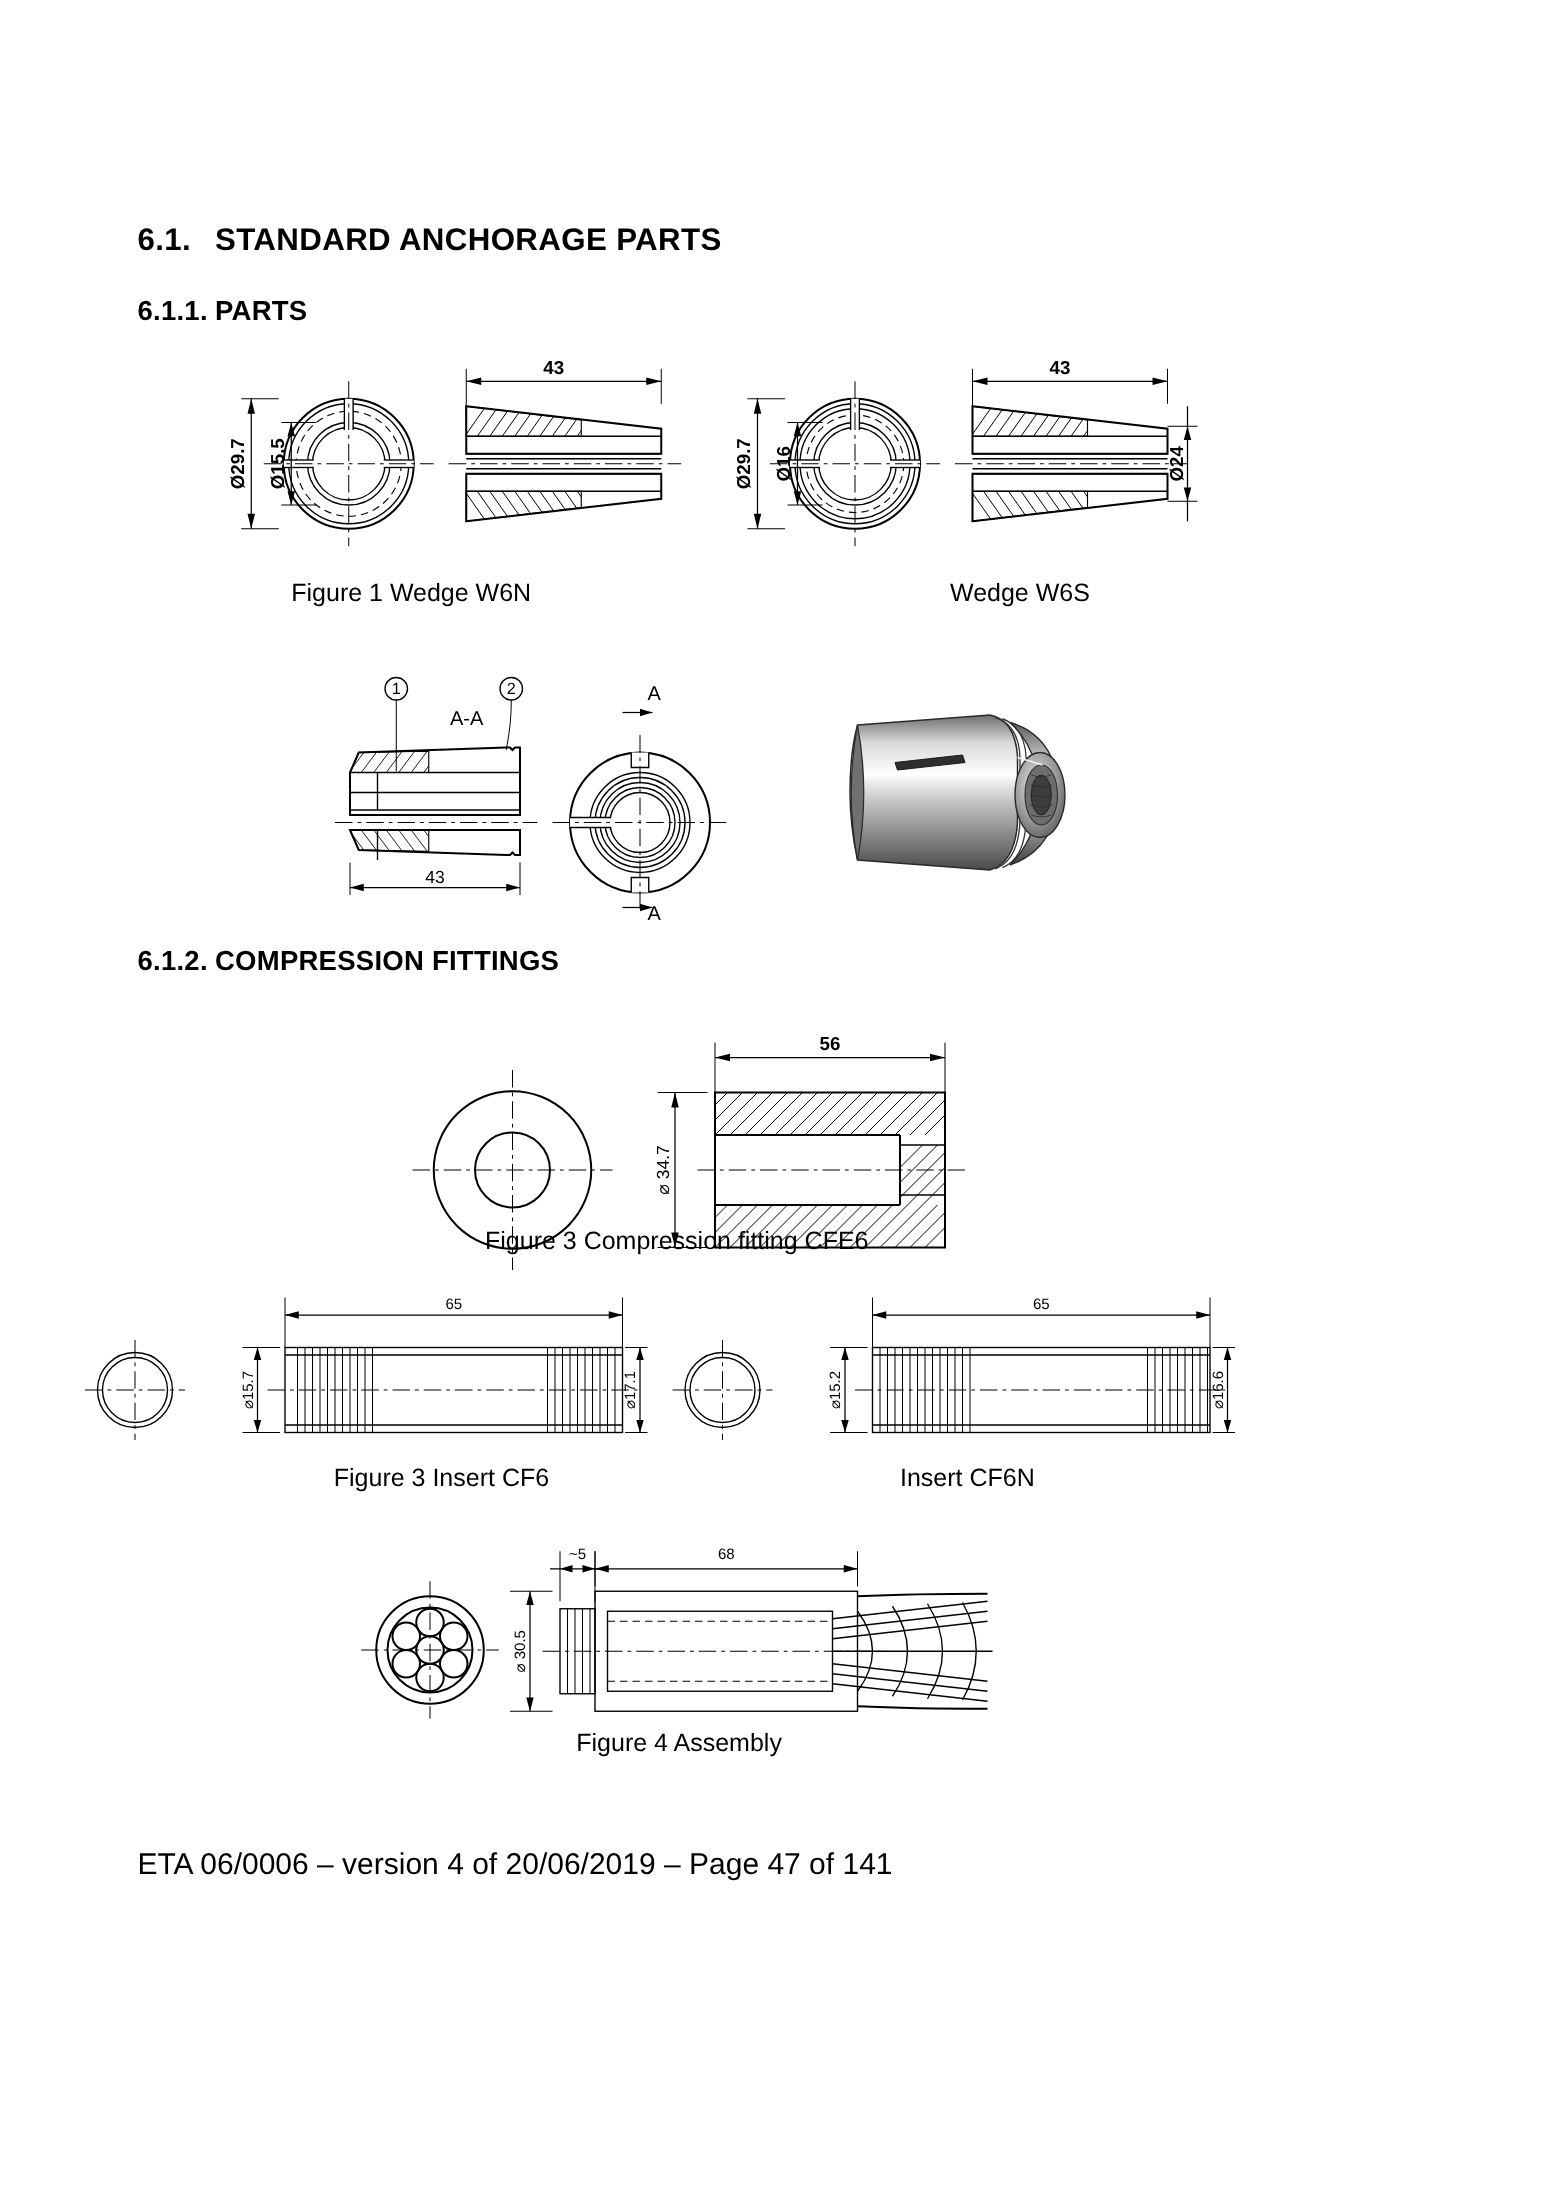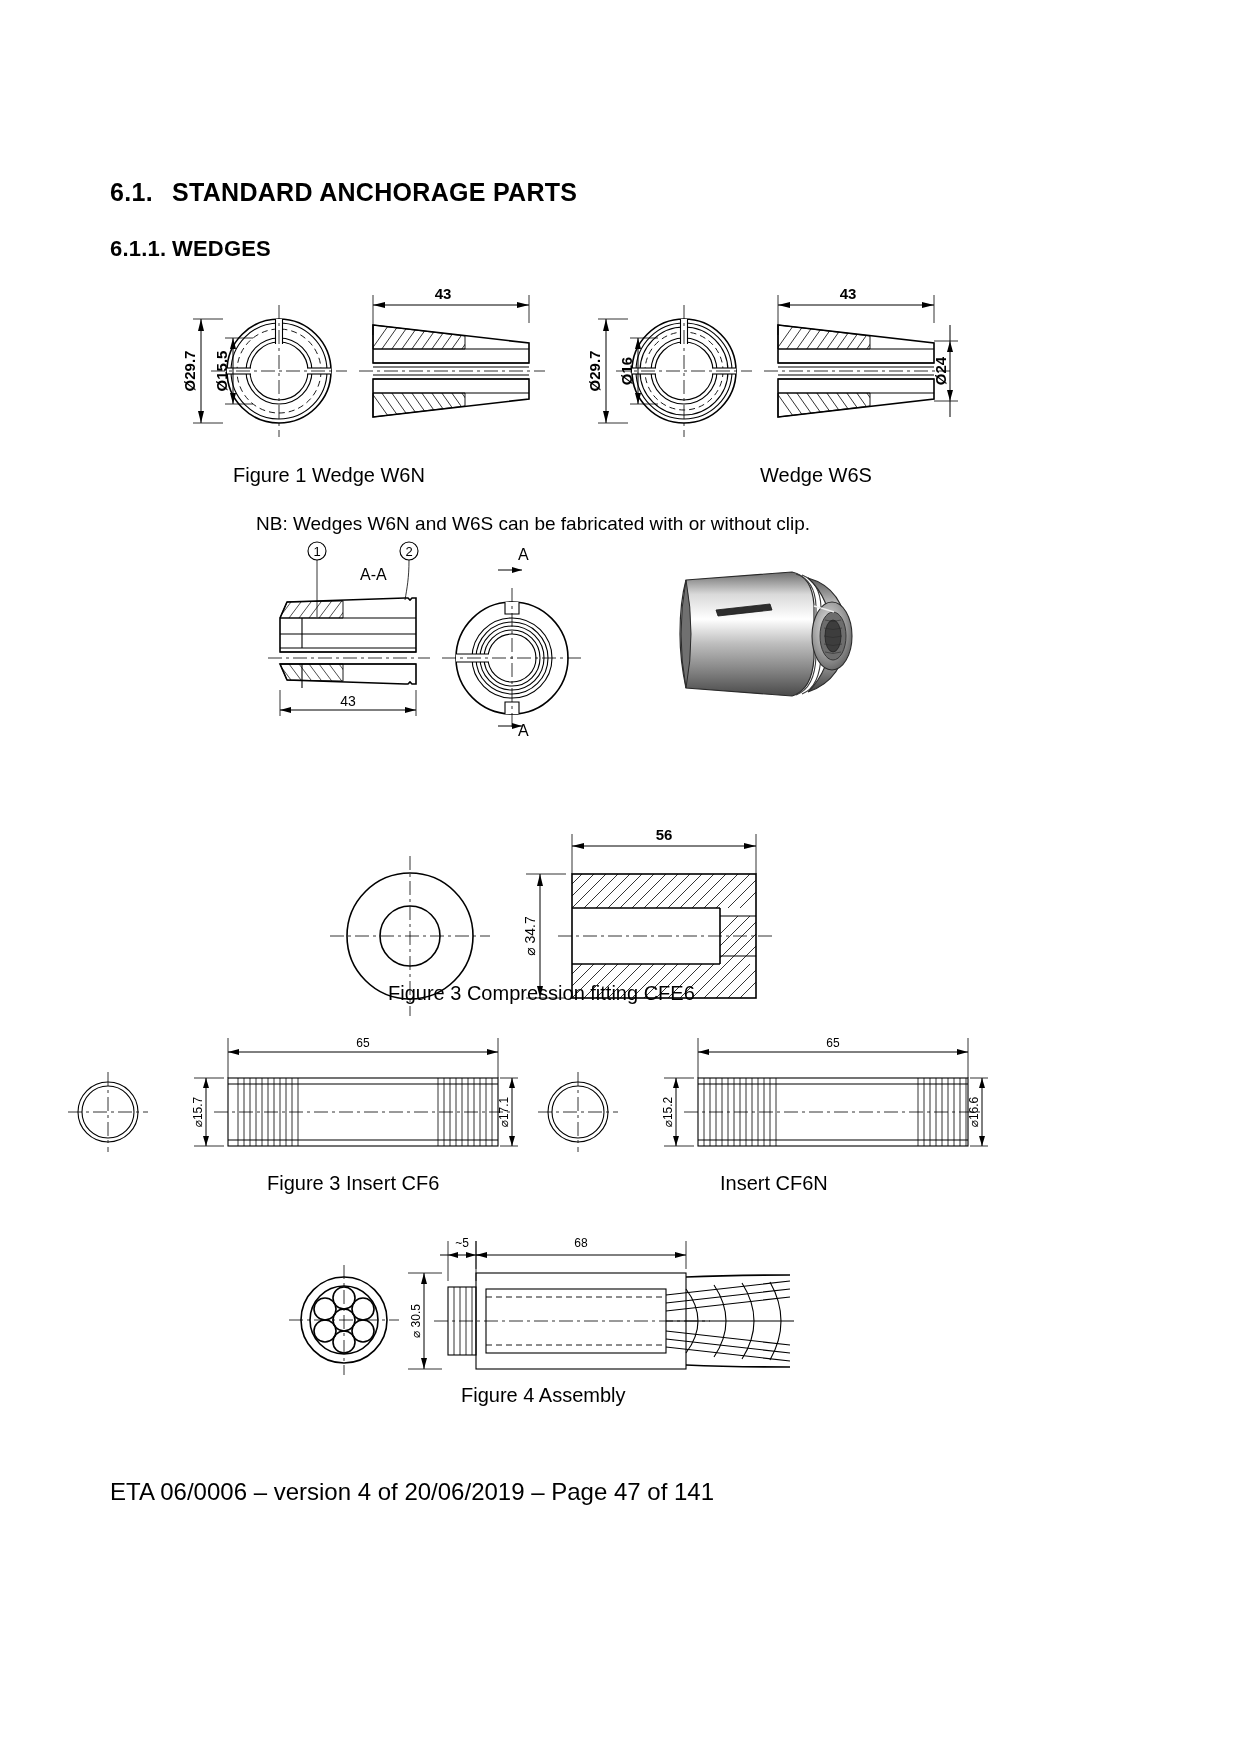--- a/index.html
+++ b/index.html
@@ -66,23 +66,26 @@
 </head>
 <body>
 
 <div class="page">
 
   <div class="h1">
     <span class="num">6.1.</span><span>STANDARD ANCHORAGE PARTS</span>
   </div>
 
   <div class="h2">
-    <span class="num">6.1.1.</span><span>WEDGES</span>
-  </div>
-
+    <span class="num">6.1.1.</span><span>PARTS</span>
+  </div>
+
+  <div class="h2 cf">
+    <span class="num">6.1.2.</span><span>COMPRESSION FITTINGS</span>
+  </div>
 
   <div class="dwg" style="left:175px; top:283px;">
     <svg width="390" height="165" viewBox="0 0 390 165">
 
       <line class="ext" x1="198" y1="12" x2="198" y2="52"></line>
       <line class="ext" x1="354" y1="12" x2="354" y2="40"></line>
       <line class="dim" x1="198" y1="22" x2="354" y2="22"></line>
       <polygon points="198,22 210,19 210,25" fill="#000"></polygon>
       <polygon points="354,22 342,19 342,25" fill="#000"></polygon>
       <text class="dimtxt" x="268" y="16" text-anchor="middle">43</text>
@@ -283,21 +286,20 @@
       <line class="ext" x1="354" y1="118" x2="378" y2="118"></line>
       <line class="dim" x1="370" y1="42" x2="370" y2="134"></line>
       <polygon points="370,58 367,69 373,69" fill="#000"></polygon>
       <polygon points="370,118 367,107 373,107" fill="#000"></polygon>
       <text class="dimtxt" transform="translate(366,88) rotate(-90)" text-anchor="middle">Ø24</text>
     </svg>
   </div>
 
   <div class="cap" style="left:233px; top:464px;">Figure 1 Wedge W6N</div>
   <div class="cap" style="left:760px; top:464px;">Wedge W6S</div>
-  <div class="note" style="left:256px; top:513px;">NB: Wedges W6N and W6S can be fabricated with or without clip.</div>
 
   <div class="dwg" style="left:250px; top:540px;">
     <svg width="350" height="190" viewBox="0 0 350 190">
 
       <circle class="lnt" cx="67" cy="11" r="9"></circle>
       <text class="balloontxt" x="67" y="15.5">1</text>
       <line class="ext" x1="67" y1="20" x2="67" y2="77"></line>
 
       <circle class="lnt" cx="159" cy="11" r="9"></circle>
       <text class="balloontxt" x="159" y="15.5">2</text>

